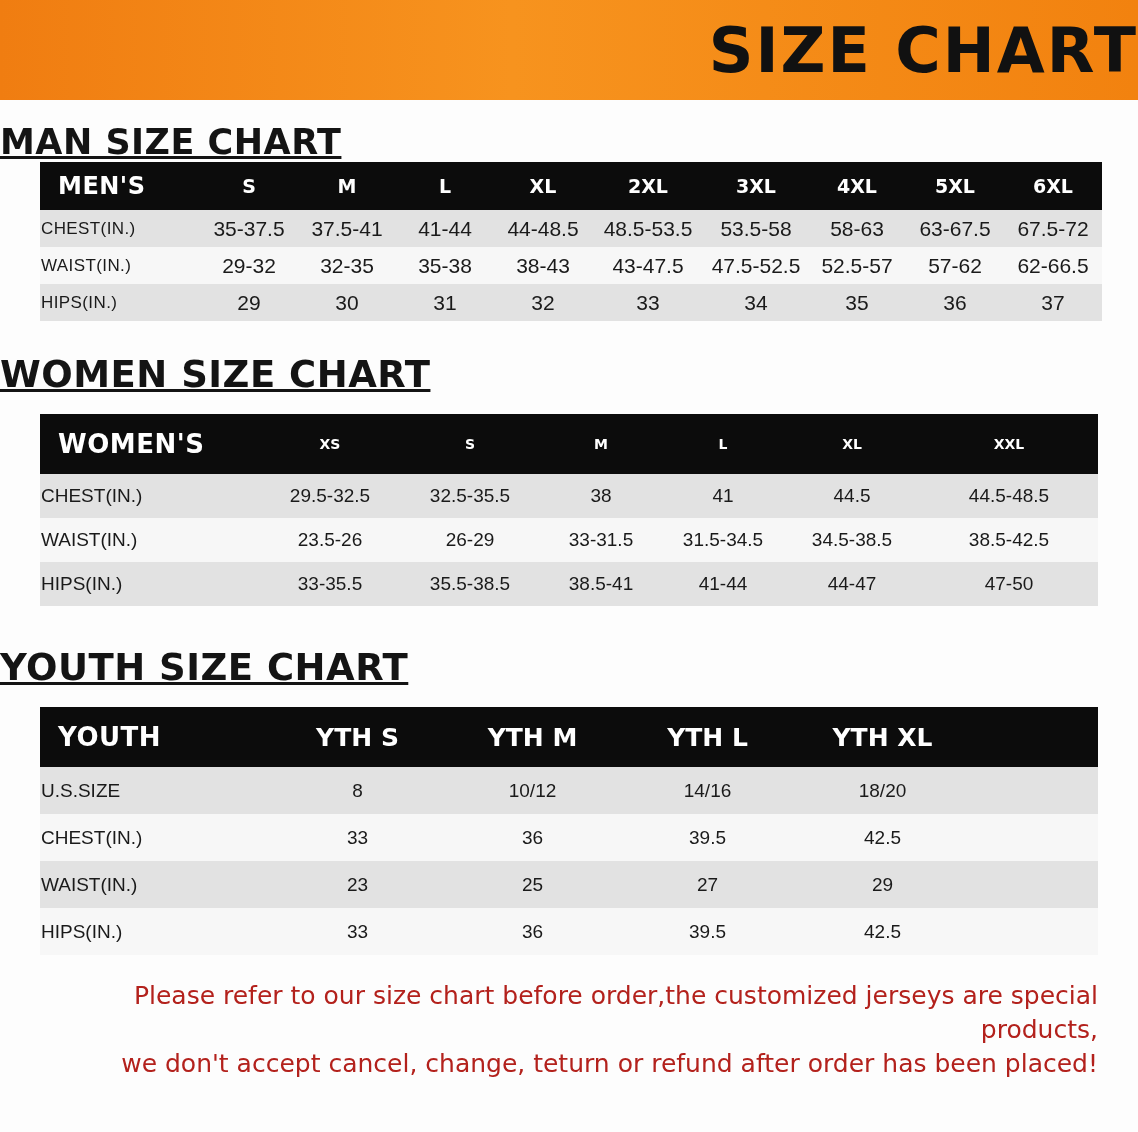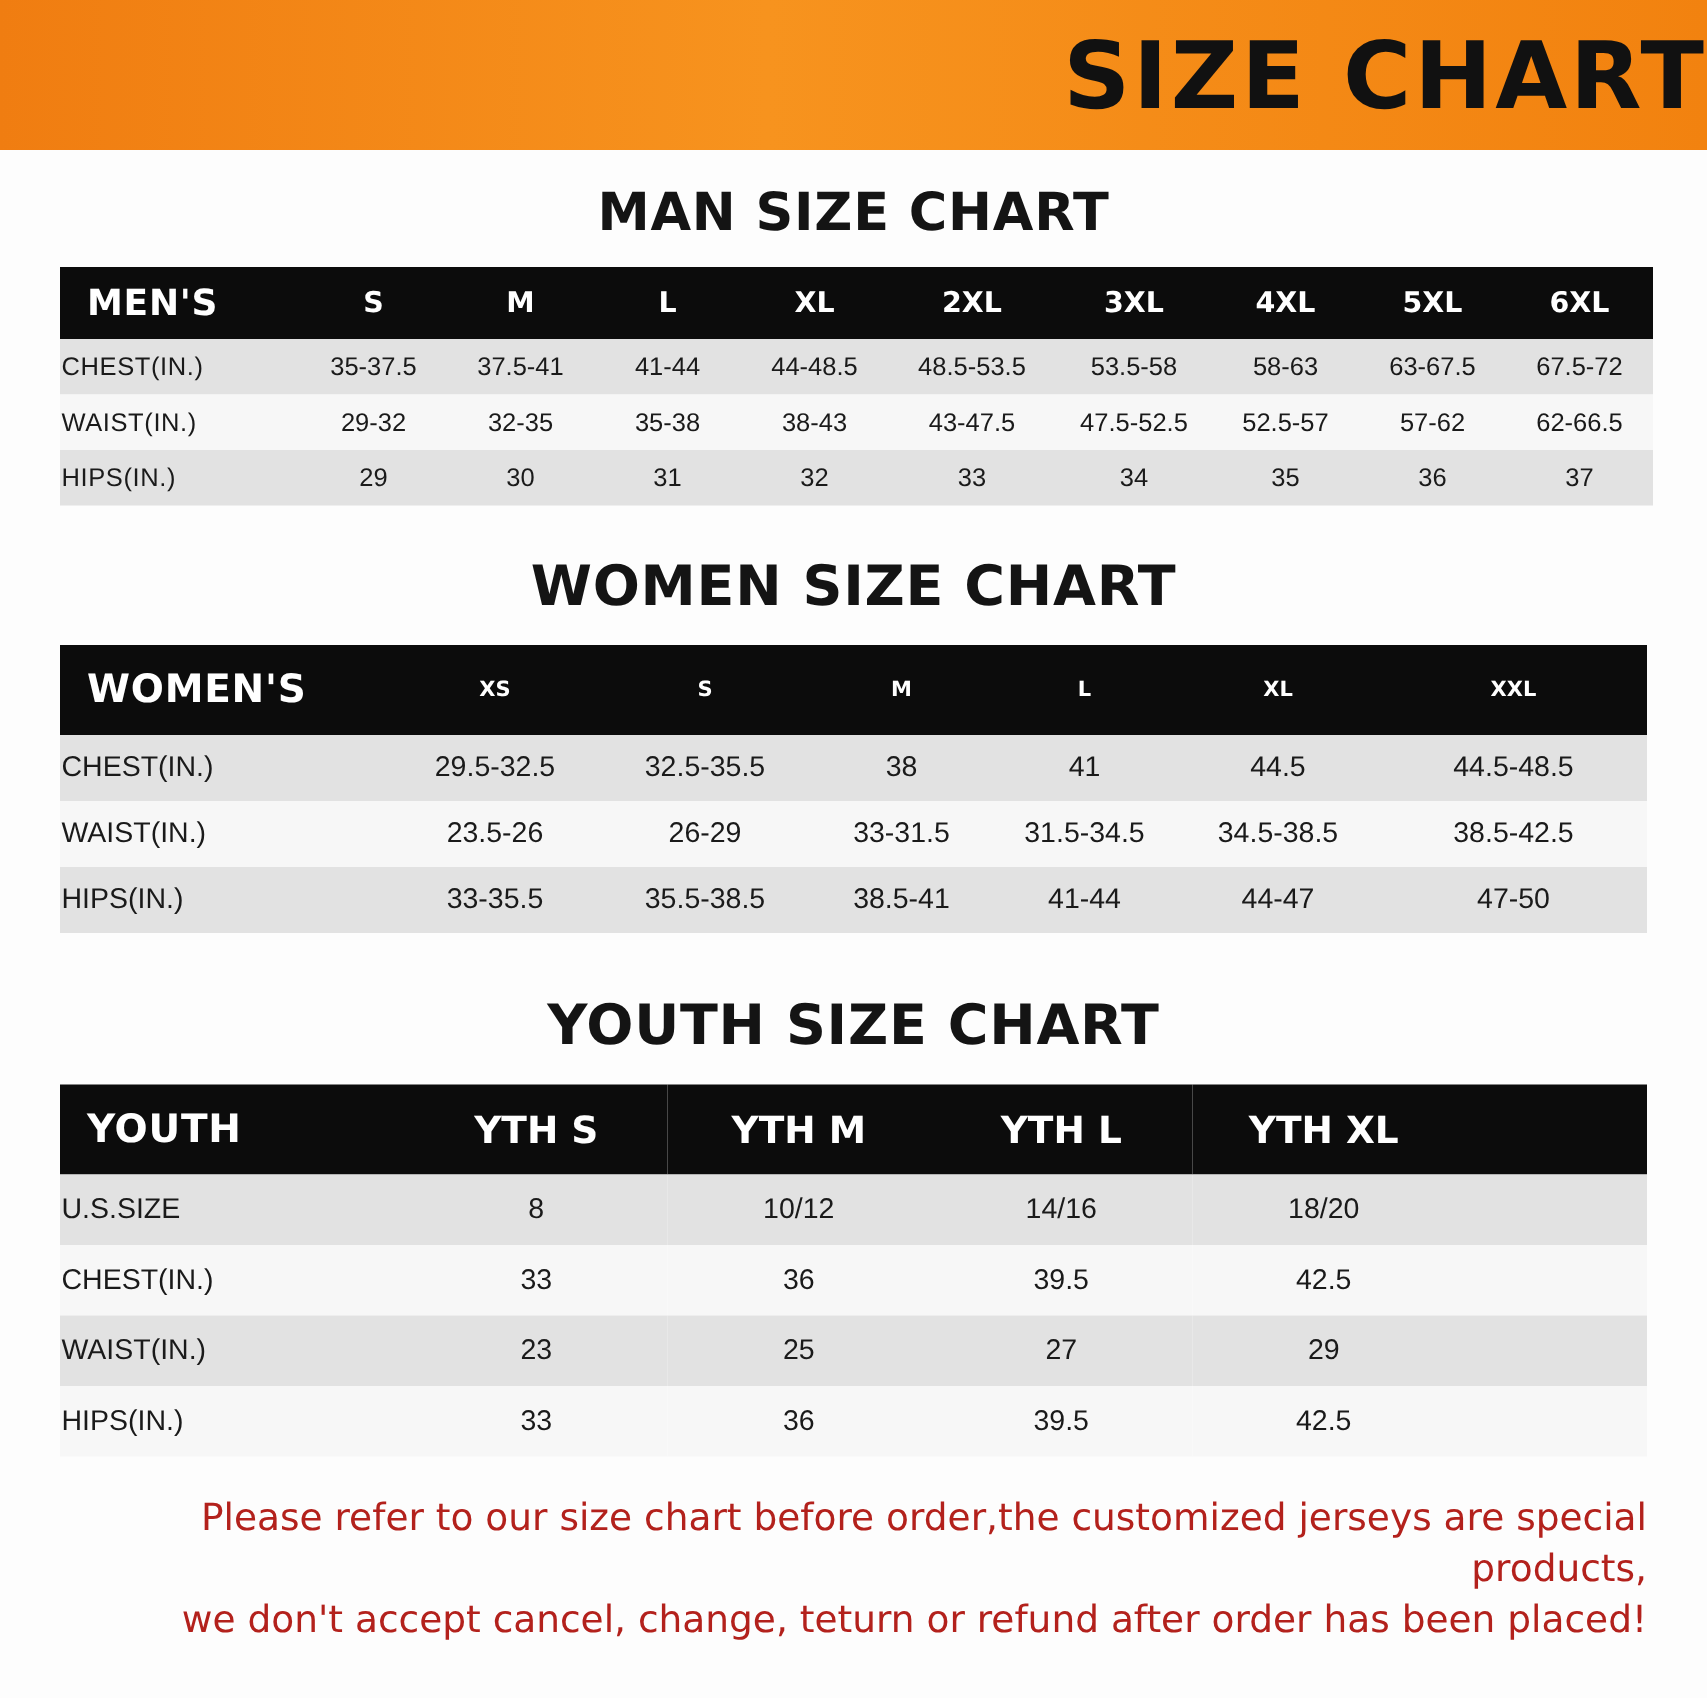--- a/index.html
+++ b/index.html
@@ -33,24 +33,24 @@
     font-weight: bold;
     font-size: 62px;
     letter-spacing: 2px;
     color: #111;
     line-height: 1;
     margin-top: 2px;
   }
 
   
   .section-title {
-    text-align: center;
     font-family: "DejaVu Sans", sans-serif;
     font-weight: bold;
     color: #141414;
+    text-decoration: underline;
   }
   .title-man {
     font-size: 35px;
     margin-top: 22px;
     letter-spacing: 0.5px;
   }
   .title-women {
     font-size: 37px;
     margin-top: 32px;
     letter-spacing: 0.5px;
@@ -85,24 +85,24 @@
     text-align: center;
     font-family: "Liberation Sans", sans-serif;
   }
   tbody td.first {
     text-align: left;
   }
   tbody tr.shade td { background: #e2e2e2; }
   tbody tr.light td { background: #f7f7f7; }
 
   
-  #men-table-wrap { width: 1058px; margin-top: 16px; }
+  #men-table-wrap { width: 1058px; }
   #men-table thead th { height: 46px; font-size: 19px; }
   #men-table thead th.first { font-size: 24px; padding-left: 18px; letter-spacing: 0.5px; }
-  #men-table tbody td { height: 35px; font-size: 17px; }
+  #men-table tbody td { height: 35px; font-size: 21px; }
   #men-table tbody td.first { font-size: 17px; letter-spacing: 0.4px; }
 
   
   #women-table-wrap { width: 1058px; margin-top: 18px; }
   #women-table thead th { height: 58px; font-size: 14px; }
   #women-table thead th.first { font-size: 26px; padding-left: 18px; letter-spacing: 0.5px; }
   #women-table tbody td { height: 42px; font-size: 19px; }
 
   
   #youth-table-wrap { width: 1058px; margin-top: 18px; }

